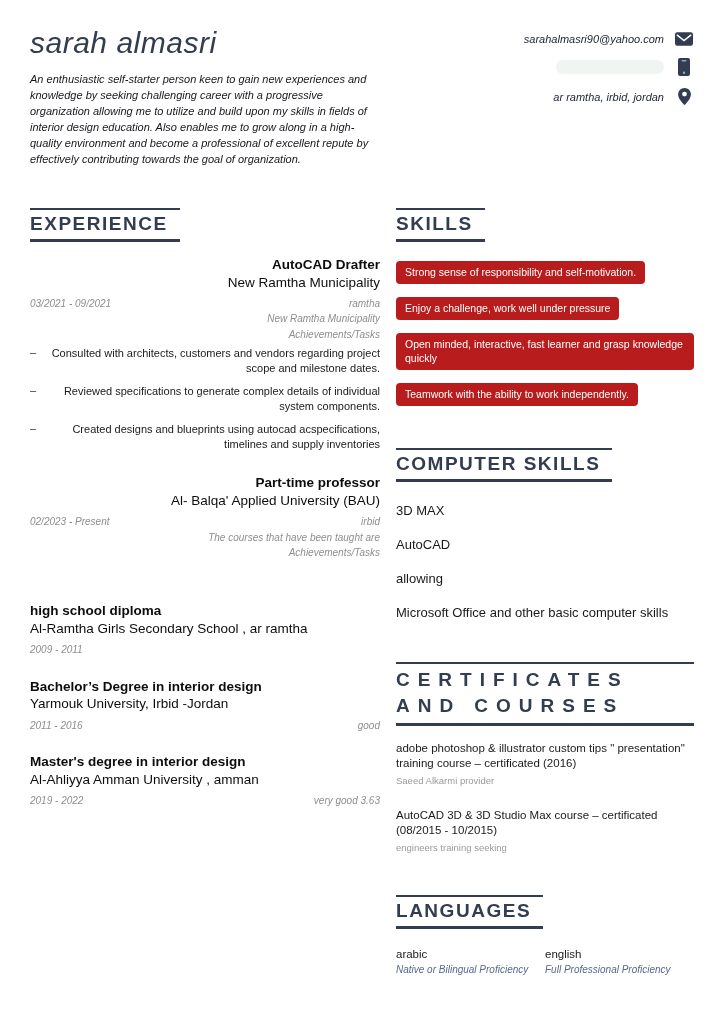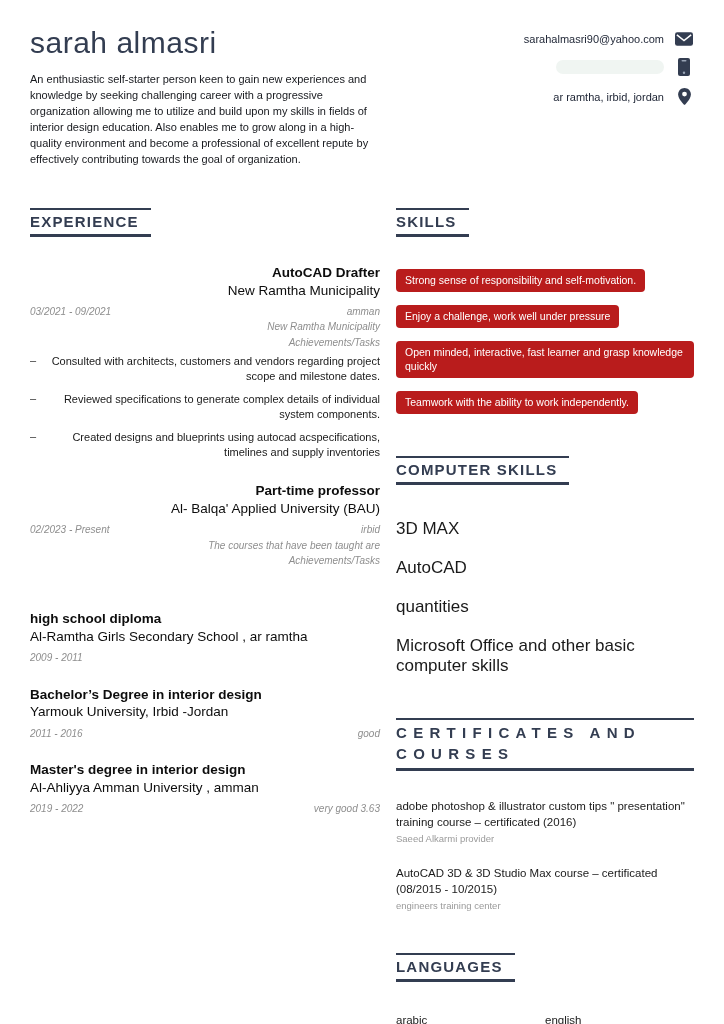--- a/index.html
+++ b/index.html
@@ -6,47 +6,47 @@
   html, body { background: #ffffff; }
   body {
     width: 724px; height: 1024px;
     font-family: "Liberation Sans", sans-serif;
     color: #1a1a1a;
     overflow: hidden;
   }
   .page { padding: 26px 30px 20px 30px; }
 
   
-  .header { display: flex; justify-content: space-between; }
+  .header { display: flex; justify-content: space-between; font-style: italic; }
   .header-left { width: 352px; }
   .candidate-name {
     font-size: 30px; font-weight: 500; color: #333d51;
     letter-spacing: 0.5px; margin-bottom: 12px;
   }
   .summary { font-size: 11px; line-height: 1.45; color: #16181d; }
 
   .contact { display: flex; flex-direction: column; align-items: flex-end; gap: 12px; padding-top: 6px; }
   .contact-row { display: flex; align-items: center; gap: 10px; font-size: 11px; color: #1b2232; }
   .contact-row .icon { width: 20px; display: flex; justify-content: center; }
   .redacted { display: inline-block; width: 108px; height: 14px; background: #f0f5f2; border-radius: 7px; }
 
   
   .columns { display: flex; gap: 16px; margin-top: 40px; }
   .col-left { width: 350px; flex: none; }
   .col-right { flex: 1; min-width: 0; }
 
   
   .sec-heading {
     display: inline-block;
-    font-size: 15px; font-weight: 700; color: #333d51;
+    font-size: 19px; font-weight: 700; color: #333d51;
     letter-spacing: 0.08em;
     border-top: 2px solid #333d51;
     border-bottom: 3px solid #333d51;
     padding: 3px 12px 4px 0;
-    margin-bottom: 28px;
+    margin-bottom: 15px;
   }
   .sec-heading.full {
     display: block; padding-right: 0;
     letter-spacing: 0.42em; line-height: 1.35;
   }
   .section + .section { margin-top: 42px; }
 
   
   .job { margin-bottom: 24px; text-align: right; }
   .job-title, .edu-degree { font-size: 13.5px; font-weight: 700; color: #0d0d0d; line-height: 1.25; }
@@ -65,21 +65,21 @@
   
   .pills { display: flex; flex-direction: column; align-items: flex-start; gap: 13px; margin-top: 4px; }
   .pill {
     background: #b91c1c; color: #ffffff;
     font-size: 10.5px; line-height: 1.35;
     padding: 4px 9px 5px 9px; border-radius: 4px;
   }
 
   
   .cskills { margin-top: 6px; }
-  .cskill { font-size: 17px; color: #1a1a1a; margin-bottom: 19px; }
+  .cskill { font-size: 13px; color: #1a1a1a; margin-bottom: 19px; }
 
   
   .cert { margin-bottom: 22px; }
   .cert-title { font-size: 11.5px; color: #1a1a1a; line-height: 1.35; margin-bottom: 3px; }
   .cert-provider { font-size: 9.5px; color: #9a9a9a; }
 
   
   .langs { display: grid; grid-template-columns: 1fr 1fr; margin-top: 4px; }
   .lang-name { font-size: 11.5px; color: #1a1a1a; margin-bottom: 4px; }
   .lang-level { font-size: 10px; font-style: italic; color: #56688c; }
@@ -131,21 +131,21 @@
     <div class="col-left">
 
       <div class="section">
         <div class="sec-heading">EXPERIENCE</div>
 
         <div class="job">
           <div class="job-title">AutoCAD Drafter</div>
           <div class="job-company">New Ramtha Municipality</div>
           <div class="meta-row">
             <span>03/2021 - 09/2021</span>
-            <span>amman</span>
+            <span>ramtha</span>
           </div>
           <div class="meta-line">New Ramtha Municipality</div>
           <div class="meta-line">Achievements/Tasks</div>
           <ul class="bullets">
             <li>Consulted with architects, customers and vendors regarding project scope and milestone dates.</li>
             <li>Reviewed specifications to generate complex details of individual system components.</li>
             <li>Created designs and blueprints using autocad acspecifications, timelines and supply inventories</li>
           </ul>
         </div>
 
@@ -202,36 +202,36 @@
           <div class="pill">Open minded, interactive, fast learner and grasp knowledge quickly</div>
           <div class="pill">Teamwork with the ability to work independently.</div>
         </div>
       </div>
 
       <div class="section">
         <div class="sec-heading">COMPUTER SKILLS</div>
         <div class="cskills">
           <div class="cskill">3D MAX</div>
           <div class="cskill">AutoCAD</div>
-          <div class="cskill">quantities</div>
+          <div class="cskill">allowing</div>
           <div class="cskill">Microsoft Office and other basic computer skills</div>
         </div>
       </div>
 
       <div class="section">
         <div class="sec-heading full">CERTIFICATES AND COURSES</div>
 
         <div class="cert">
           <div class="cert-title">adobe photoshop &amp; illustrator custom tips " presentation" training course – certificated (2016)</div>
           <div class="cert-provider">Saeed Alkarmi provider</div>
         </div>
 
         <div class="cert">
           <div class="cert-title">AutoCAD 3D &amp; 3D Studio Max course – certificated (08/2015 - 10/2015)</div>
-          <div class="cert-provider">engineers training center</div>
+          <div class="cert-provider">engineers training seeking</div>
         </div>
       </div>
 
       <div class="section">
         <div class="sec-heading">LANGUAGES</div>
         <div class="langs">
           <div class="lang">
             <div class="lang-name">arabic</div>
             <div class="lang-level">Native or Bilingual Proficiency</div>
           </div>

